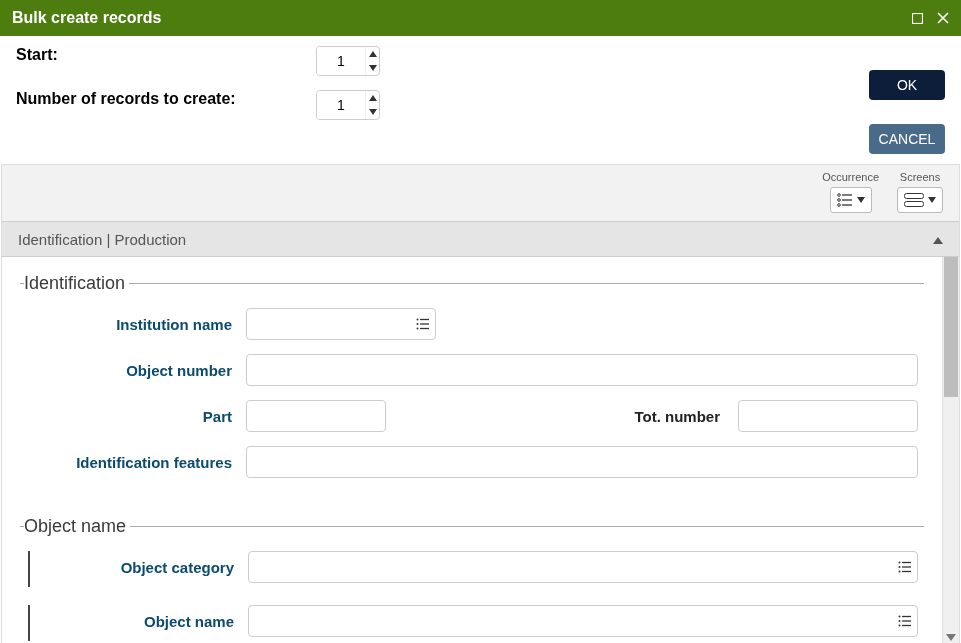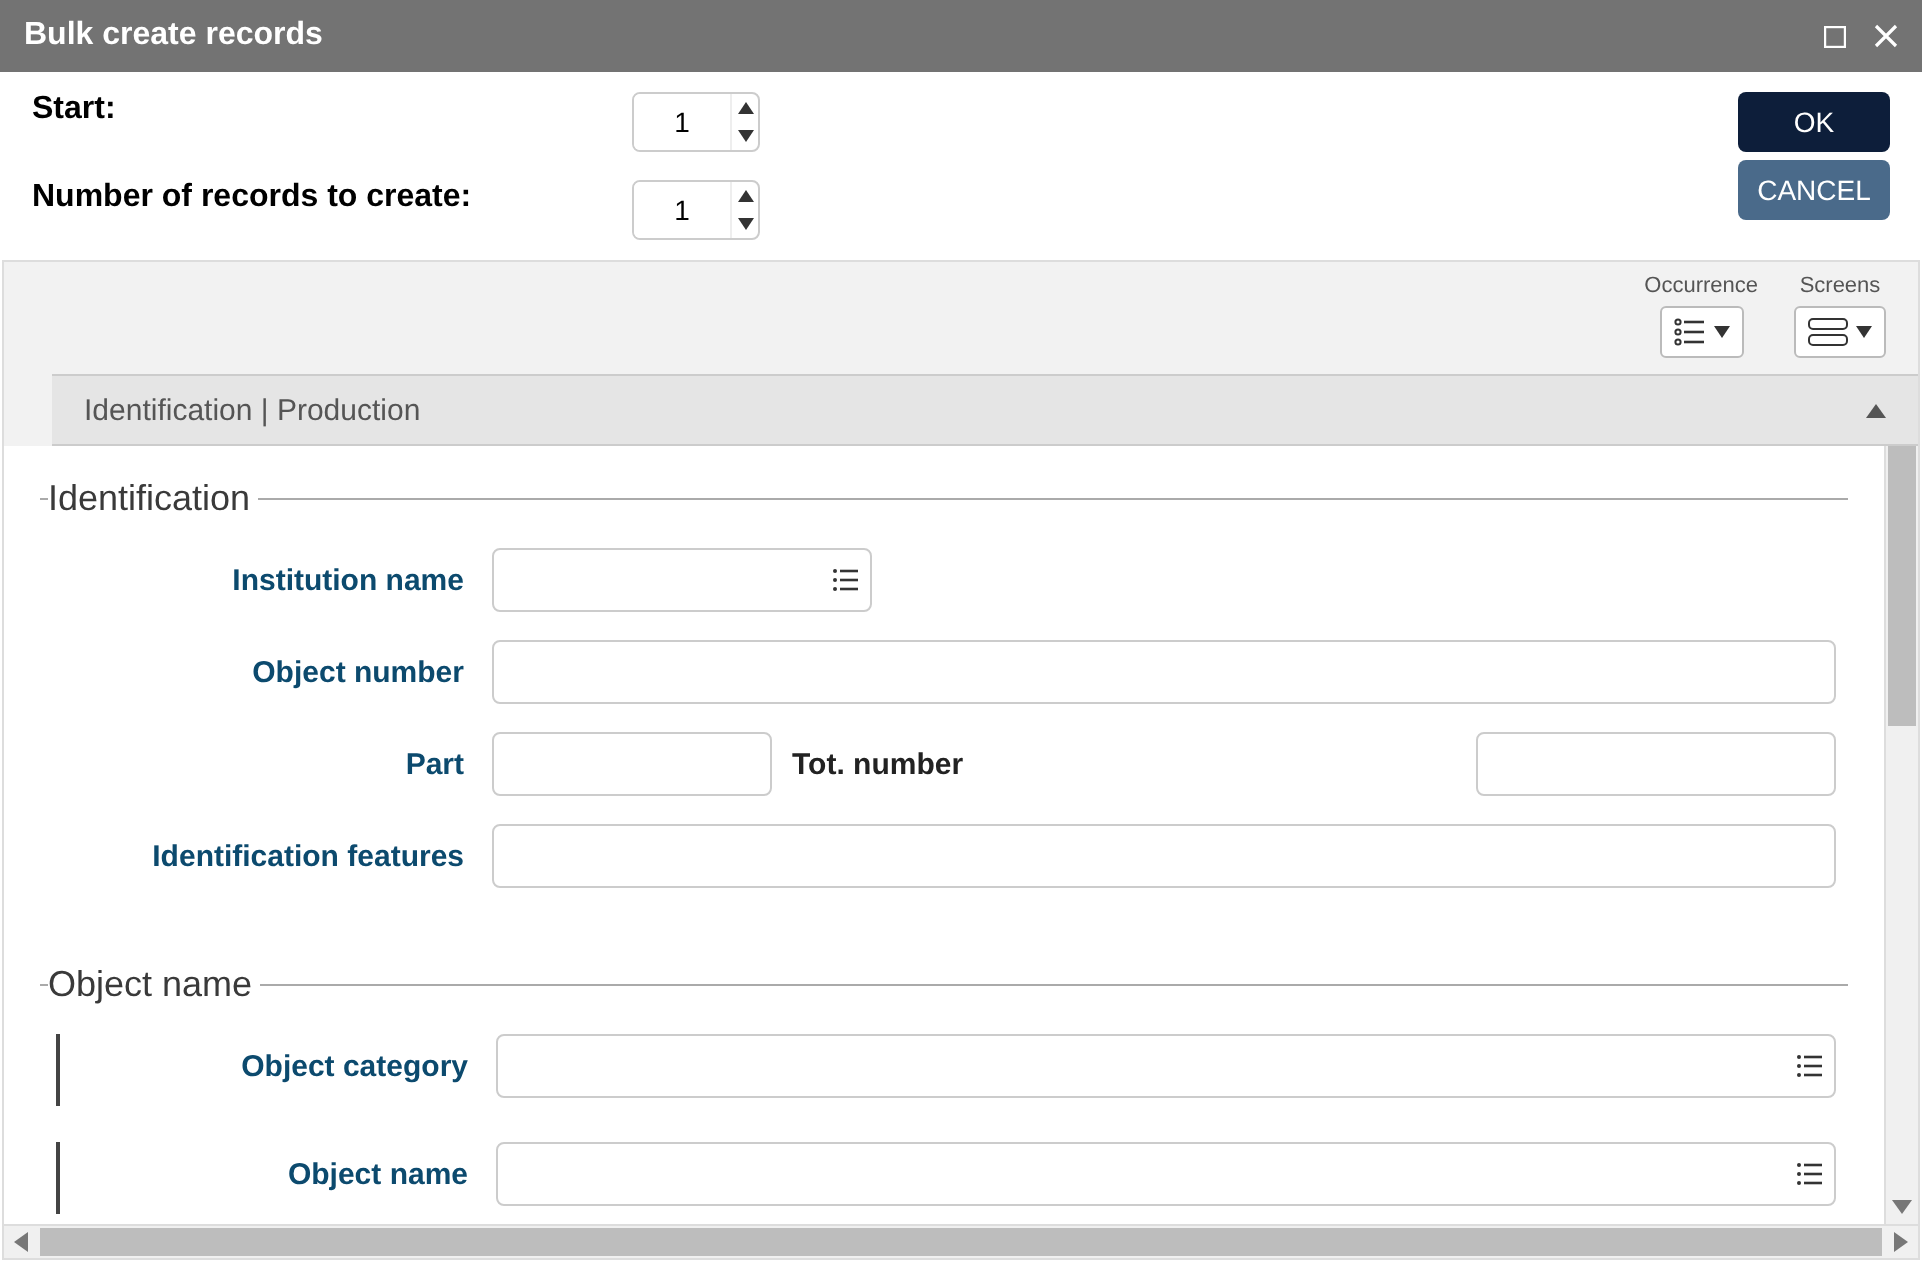--- a/index.html
+++ b/index.html
@@ -5,21 +5,21 @@
   * { box-sizing: border-box; }
   body {
     margin: 0;
     font-family: Arial, Helvetica, sans-serif;
     background: #fff;
     width: 961px;
     height: 643px;
     overflow: hidden;
   }
   .titlebar {
-    background: #737373;
+    background: #4d7c0f;
     color: #fff;
     height: 36px;
     display: flex;
     align-items: center;
     padding: 0 12px;
     font-size: 16px;
     font-weight: bold;
   }
   .titlebar-spacer { flex: 1; }
   .titlebar-icon {
@@ -74,21 +74,22 @@
     display: flex;
     align-items: center;
     justify-content: center;
     cursor: pointer;
   }
   .spinner-btn svg { display: block; }
   .top-buttons {
     margin-left: auto;
     display: flex;
     flex-direction: column;
-    gap: 4px;
+    gap: 24px;
+    margin-top: 24px;
   }
   .btn {
     padding: 7px 0;
     width: 76px;
     border-radius: 4px;
     font-size: 14px;
     text-align: center;
     color: #fff;
     cursor: pointer;
     border: none;
@@ -138,21 +139,20 @@
     cursor: pointer;
     height: 26px;
   }
   .tab-bar {
     display: flex;
     align-items: center;
     background: #e5e5e5;
     border-top: 1px solid #ccc;
     border-bottom: 1px solid #ccc;
     padding: 8px 16px;
-    margin-left: 24px;
   }
   .tab-label {
     font-size: 15px;
     color: #555;
   }
   .tab-collapse {
     margin-left: auto;
     cursor: pointer;
     color: #666;
   }
@@ -425,21 +425,21 @@
         </div>
 
         <div class="field-row">
           <span class="flabel">Object number</span>
           <input class="finput flex" style="">
         </div>
 
         <div class="field-row">
           <span class="flabel">Part</span>
           <input class="finput small" style="">
-          <span class="mid-label" style="flex:1; text-align:left; padding-right:8px">Tot. number</span>
+          <span class="mid-label" style="flex:1; text-align:right; padding-right:8px">Tot. number</span>
           <input class="finput" style="width: 180px;">
         </div>
 
         <div class="field-row">
           <span class="flabel">Identification features</span>
           <input class="finput flex" style="">
         </div>
       </fieldset>
 
       <fieldset class="group">

